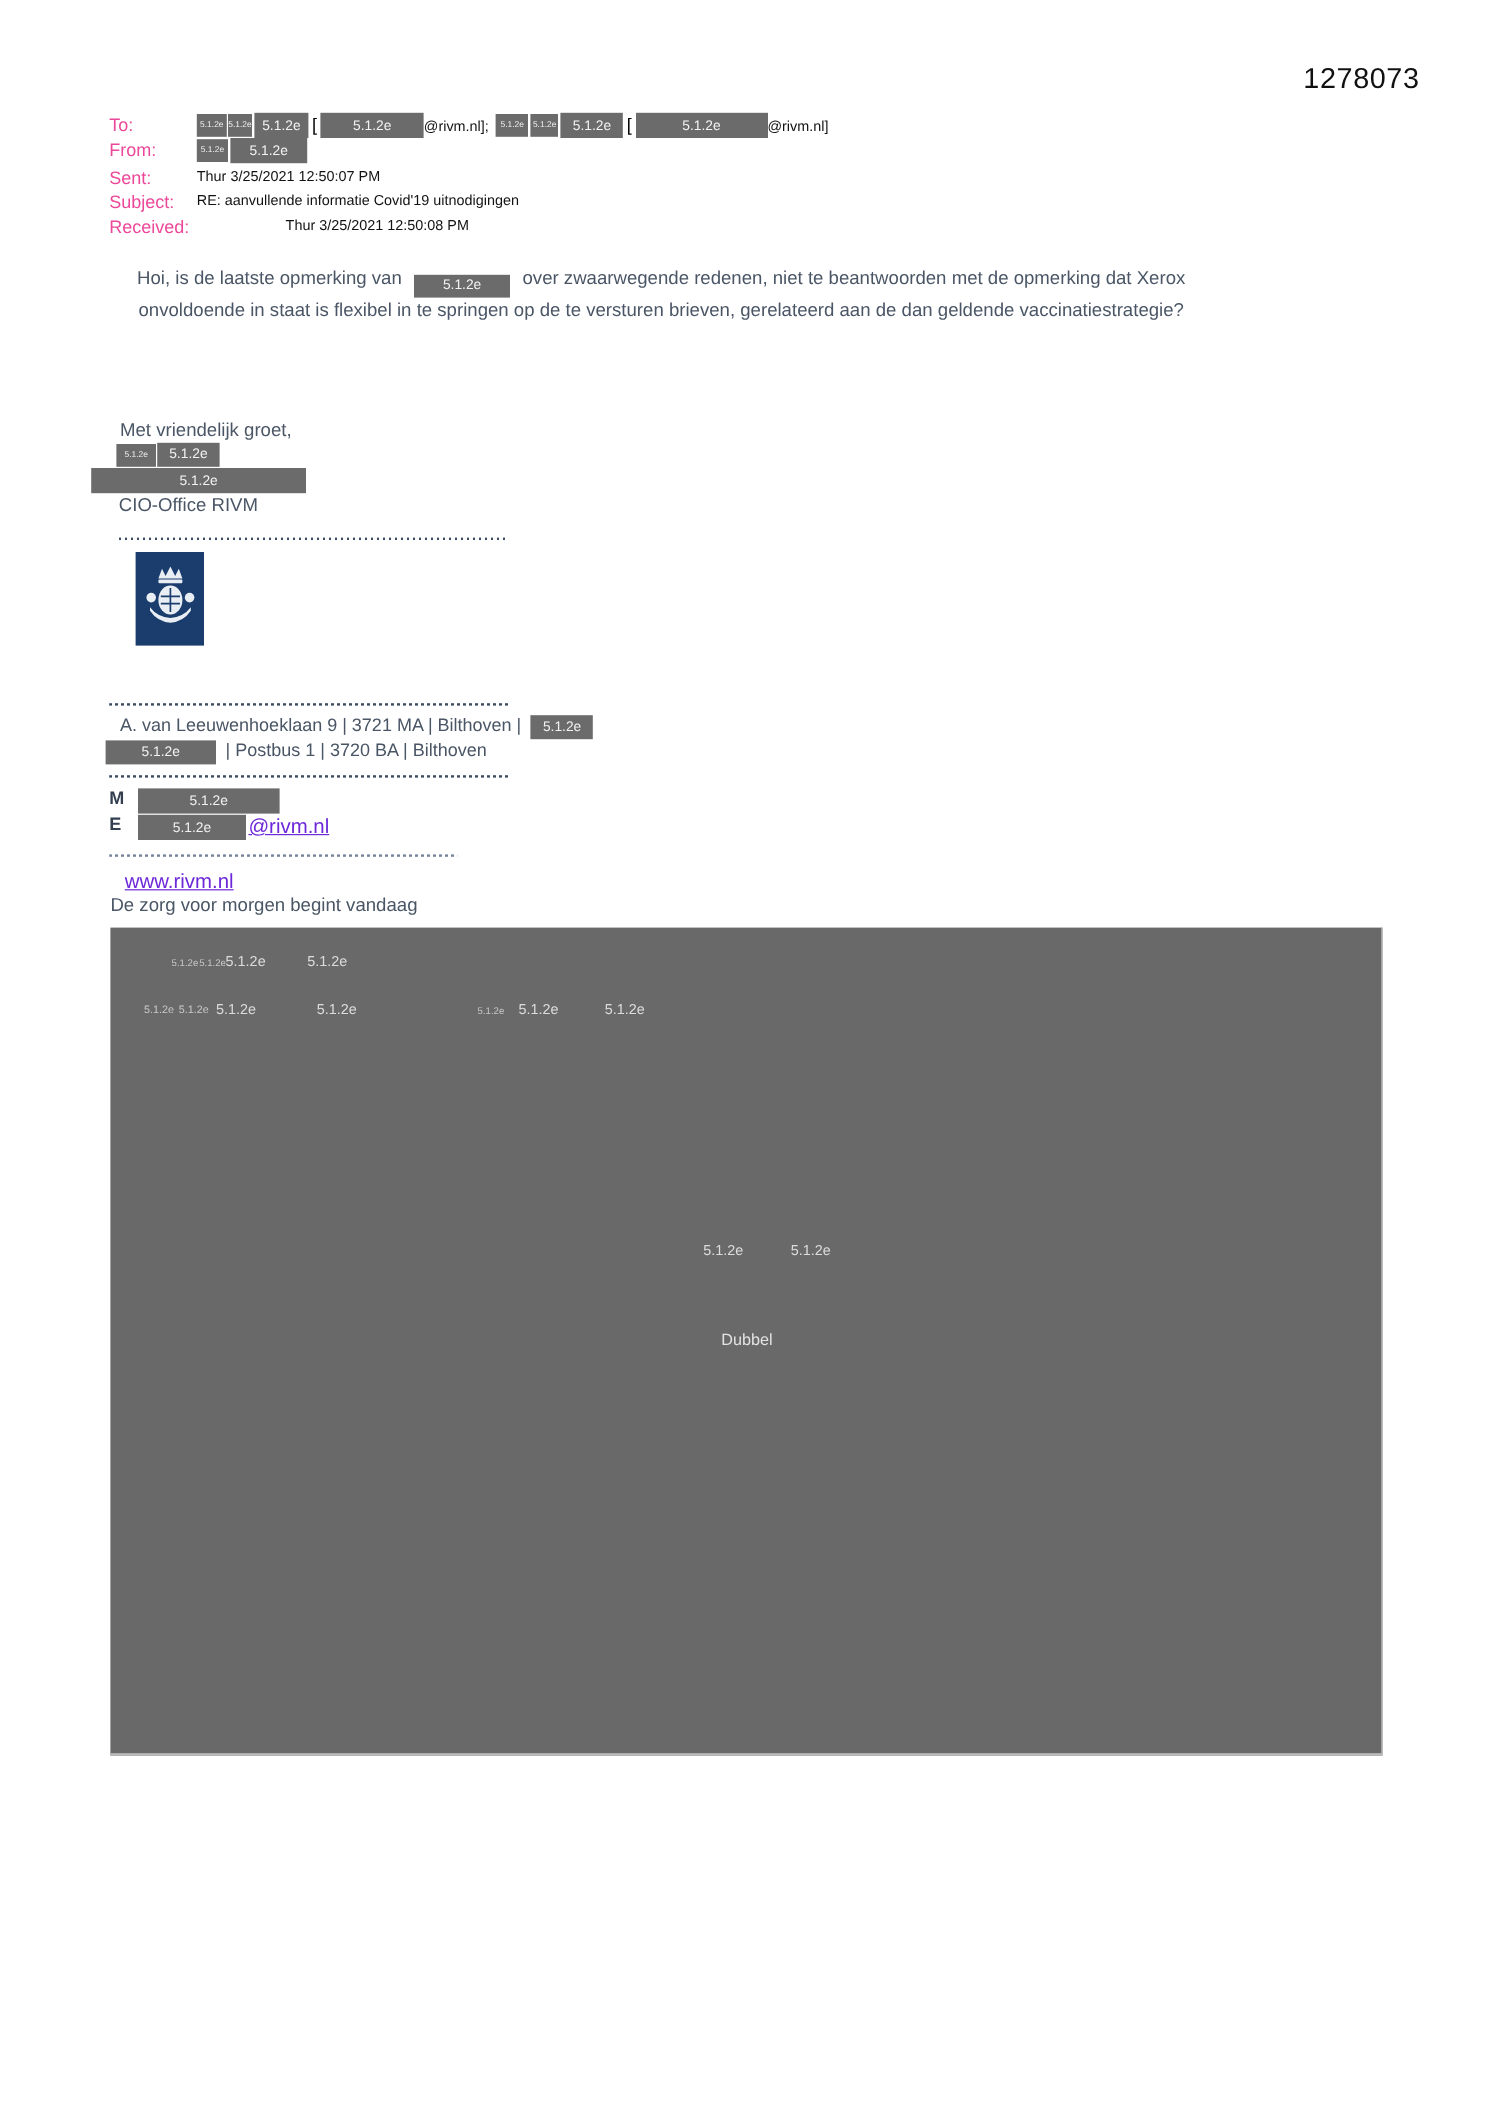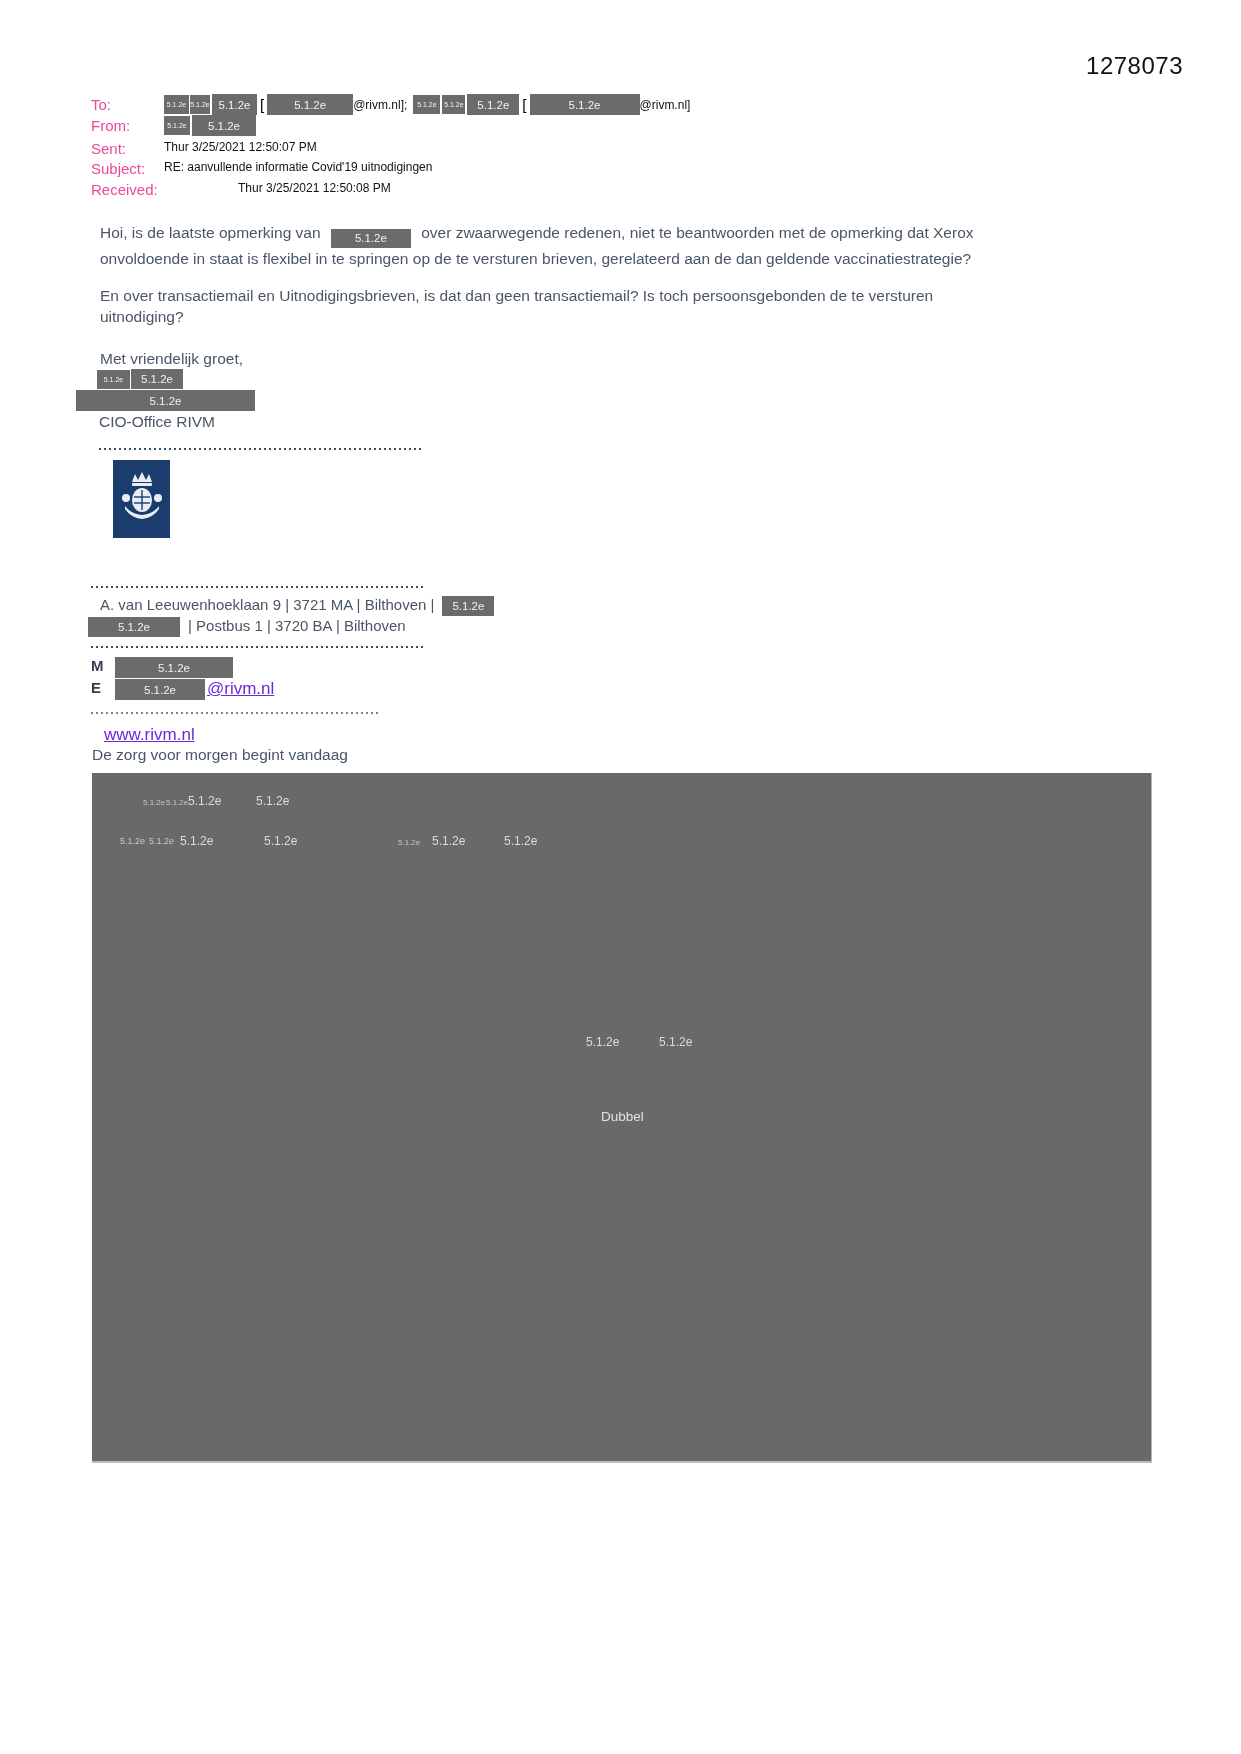--- a/index.html
+++ b/index.html
@@ -20,21 +20,21 @@
   
   .redact {
     background:#6b6b6b; color:#f2f2f2; display:inline-flex;
     align-items:center; justify-content:center;
     font-size:11.5px; height:20px; flex:none;
   }
   .redact-sm { font-size:7px; height:19px; }
   .bracket { color:#000; font-size:15px; padding:0 3px; }
 
   
-  .body-text { color:#4a5666; font-size:15.5px; line-height:21px; width:902px; }
+  .body-text { color:#4a5666; font-size:15.5px; line-height:21px; width:902px;text-align:center; }
   .slate { color:#4a5666; }
 
   .dotline { height:2px; background-image:repeating-linear-gradient(to right,#3d4d61 0 2px, transparent 2px 5px); }
   .dotline-light { height:2px; background-image:repeating-linear-gradient(to right,#76839a 0 2px, transparent 2px 5px); }
 
   .logo-flag { width:57px; height:78px; background:#1b3d6e; display:flex; justify-content:center; }
   .logo-line-bold { font-weight:bold; font-size:14px; color:#2b2b2b; line-height:17px; }
   .logo-line-min { font-weight:bold; font-style:italic; font-size:12.5px; color:#3a3a3a; line-height:16px; }
 
   .contact-row { display:flex; font-size:15px; }
@@ -86,21 +86,20 @@
   <div class="abs hdr-value" style="left:164px; top:160px;">RE: aanvullende informatie Covid'19 uitnodigingen</div>
 
   <div class="abs hdr-label" style="left:91px; top:181px;">Received:</div>
   <div class="abs hdr-value" style="left:238px; top:181px;">Thur 3/25/2021 12:50:08 PM</div>
 
   <div class="abs body-text" style="left:100px; top:222px;">
     <span>Hoi, is de laatste opmerking van</span>
     <span class="redact" style="width:80px; height:19px; vertical-align:-4px; margin:0 6px;">5.1.2e</span>
     <span>over zwaarwegende redenen, niet te beantwoorden met de opmerking dat Xerox onvoldoende in staat is flexibel in te springen op de te versturen brieven, gerelateerd aan de dan geldende vaccinatiestrategie?</span>
   </div>
-  <div class="abs body-text" style="left:100px; top:285px;">En over transactiemail en Uitnodigingsbrieven, is dat dan geen transactiemail? Is toch persoonsgebonden de te versturen uitnodiging?</div>
 
   <div class="abs slate" style="left:100px; top:350px; font-size:15.5px;">Met vriendelijk groet,</div>
 
   <div class="abs hdr-row" style="left:97px; top:369px;">
     <span class="redact redact-sm" style="width:33px; margin-right:1px;">5.1.2e</span>
     <span class="redact" style="width:52px; height:20px;">5.1.2e</span>
   </div>
   <span class="abs redact" style="left:76px; top:390px; width:179px; height:21px;">5.1.2e</span>
 
   <div class="abs slate" style="left:99px; top:413px; font-size:15.5px;">CIO-Office RIVM</div>

